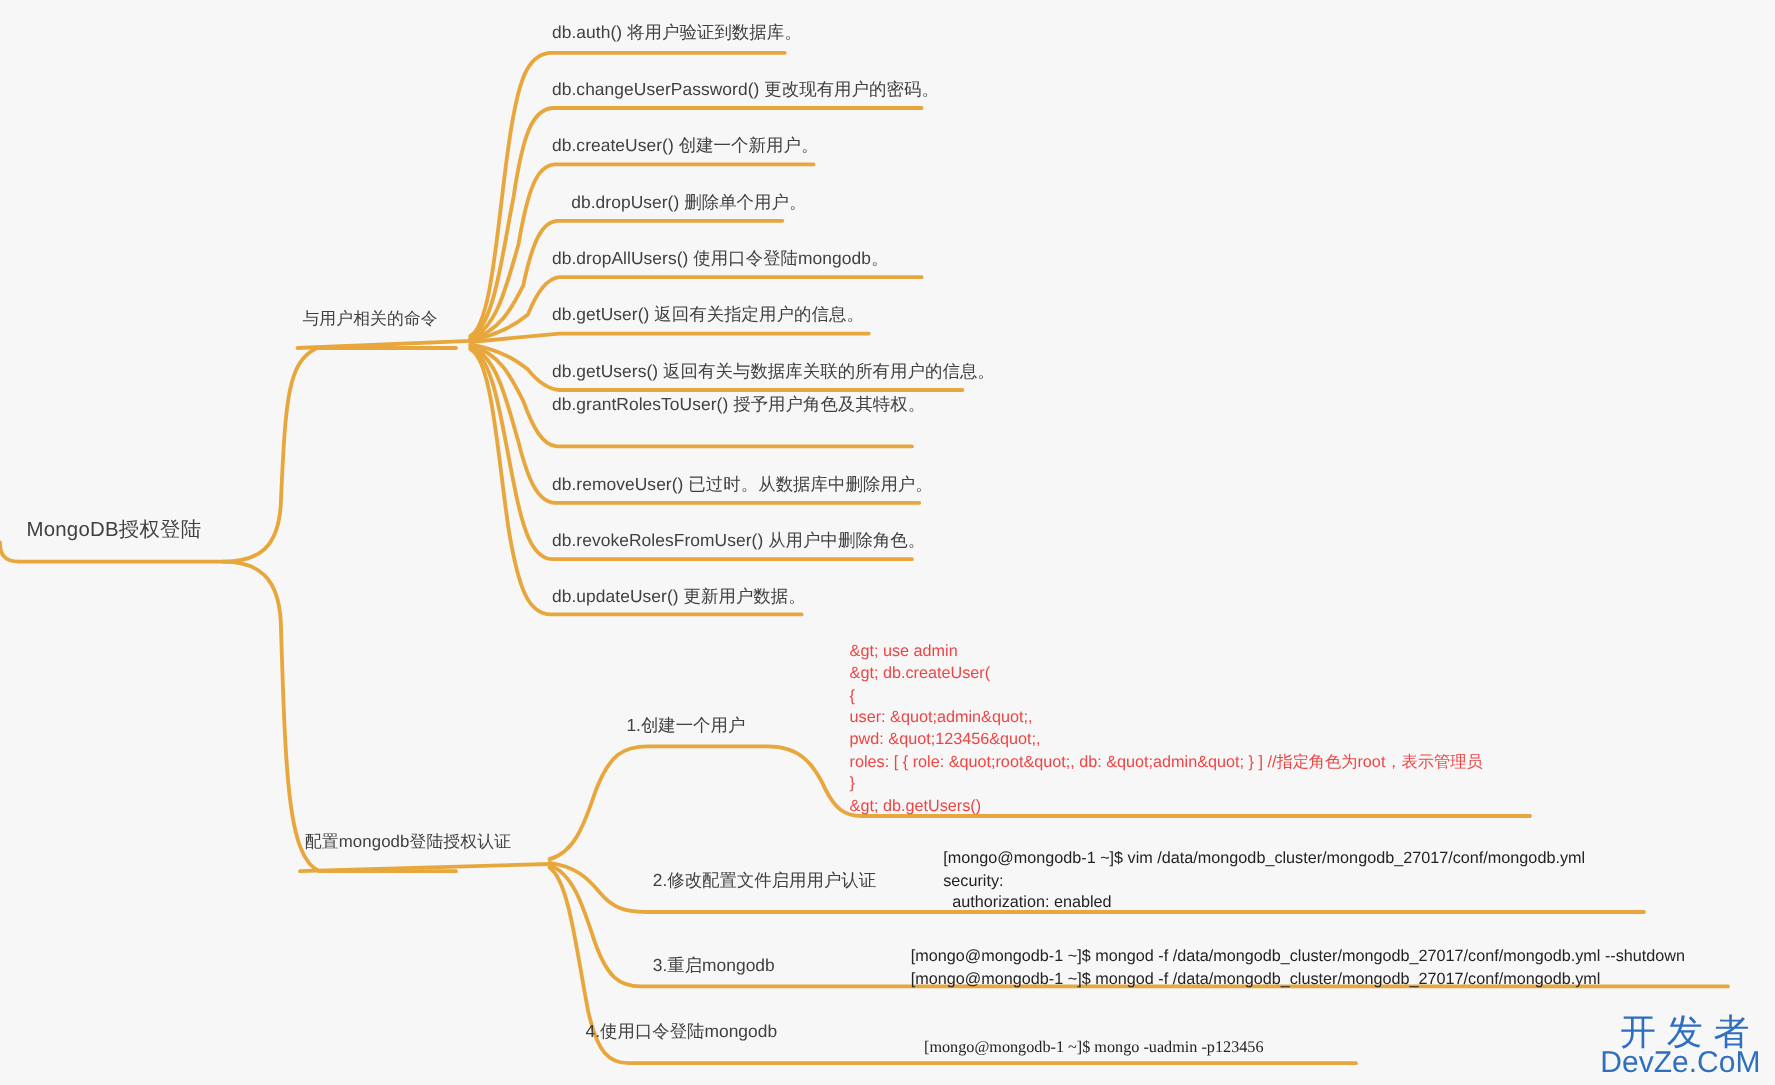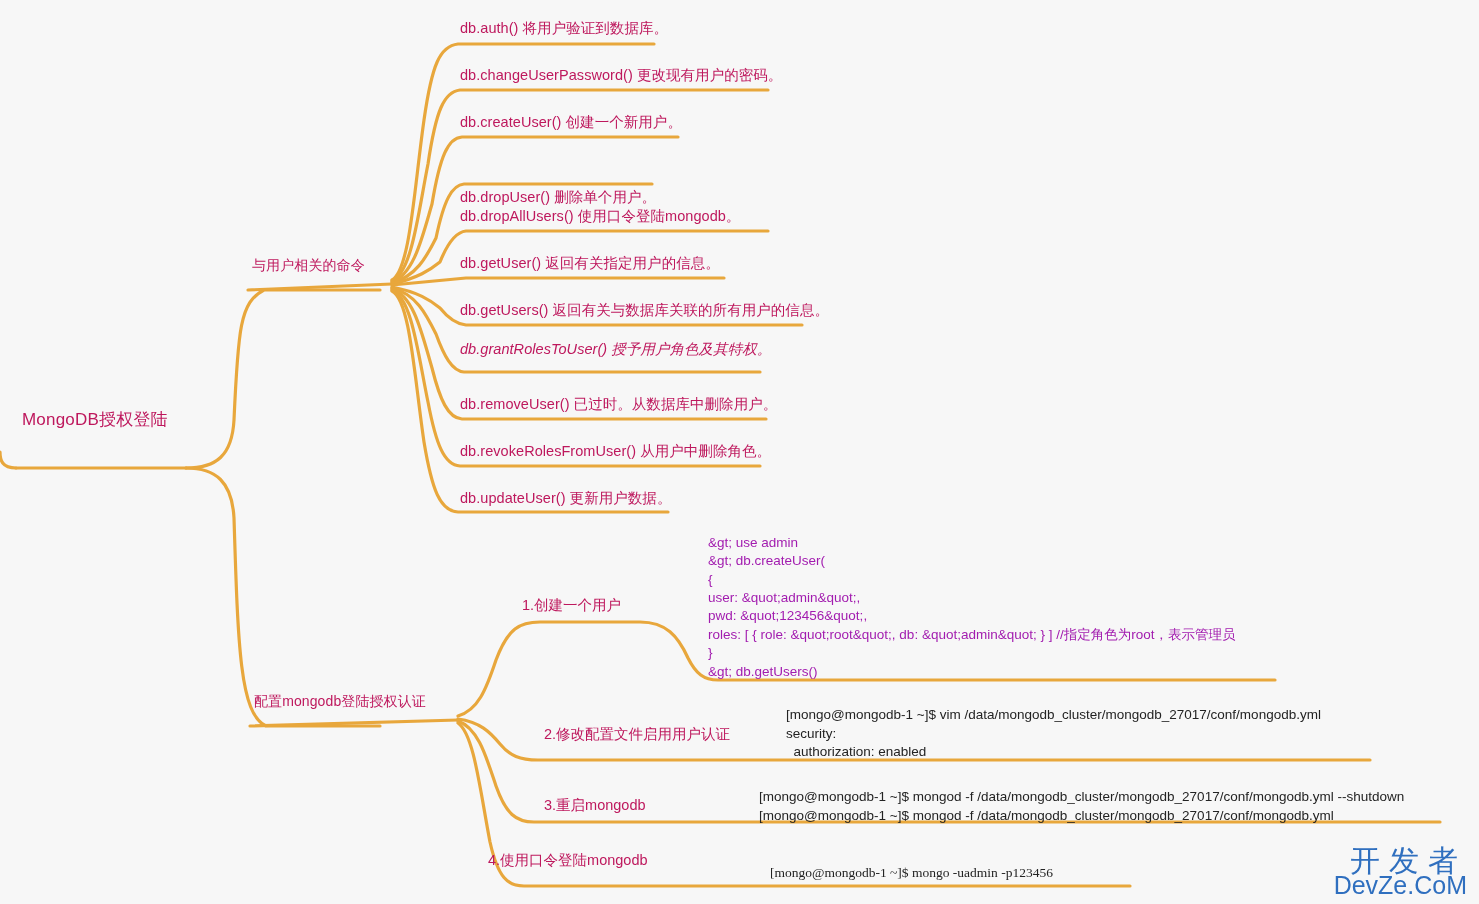--- a/index.html
+++ b/index.html
@@ -29,41 +29,41 @@
     left: 0;
     top: 0;
     width: 1479px;
     height: 904px;
     pointer-events: none;
   }
   .node-label {
     position: absolute;
     white-space: pre;
     line-height: 1.30;
-    color: #be185d;
+    color: #404040;
   }
   .root-label {
     font-size: 17px;
     letter-spacing: 0.2px;
   }
   .branch-label {
     font-size: 14px;
     letter-spacing: 0.1px;
   }
   .leaf-label {
     font-size: 14.5px;
     letter-spacing: 0.05px;
   }
   .step-label {
     font-size: 14.5px;
   }
   .code-label {
     font-size: 13.5px;
     line-height: 1.36;
-    color: #a21caf;
+    color: #ef4444;
   }
   .term-label {
     font-size: 13.5px;
     line-height: 1.38;
     color: #232323;
   }
   #watermark {
     position: absolute;
     right: 12px;
     bottom: 6px;
@@ -117,32 +117,32 @@
       <path d="M 250 726 L 458 720"></path>
 
       <path d="M 458 716 C 478 710 486 690 496 660 C 508 628 520 622 540 622 L 640 622 C 666 622 678 636 688 658 C 696 674 704 680 718 680 L 1275 680"></path>
       <path d="M 458 719 C 480 722 490 732 500 744 C 510 756 520 760 538 760 L 1370 760"></path>
       <path d="M 458 721 C 478 728 486 756 496 786 C 506 814 516 822 534 822 L 1440 822"></path>
       <path d="M 458 723 C 474 734 480 790 490 842 C 498 878 508 886 524 886 L 1130 886"></path>
 
     </g>
   </svg>
 
-  <div class="node-label root-label" style="left:22px; top:409px;text-align:center;">MongoDB授权登陆</div>
+  <div class="node-label root-label" style="left:22px; top:431px;text-align:center;">MongoDB授权登陆</div>
 
   <div class="node-label branch-label" style="left:252px; top:256px;">与用户相关的命令</div>
 
   <div class="node-label leaf-label" style="left:460px; top:19px;">db.auth() 将用户验证到数据库。</div>
   <div class="node-label leaf-label" style="left:460px; top:66px;">db.changeUserPassword() 更改现有用户的密码。</div>
   <div class="node-label leaf-label" style="left:460px; top:113px;">db.createUser() 创建一个新用户。</div>
-  <div class="node-label leaf-label" style="left:460px; top:160px;margin-top:28px;">db.dropUser() 删除单个用户。</div>
+  <div class="node-label leaf-label" style="left:476px; top:160px;">db.dropUser() 删除单个用户。</div>
   <div class="node-label leaf-label" style="left:460px; top:207px;">db.dropAllUsers() 使用口令登陆mongodb。</div>
   <div class="node-label leaf-label" style="left:460px; top:254px;">db.getUser() 返回有关指定用户的信息。</div>
   <div class="node-label leaf-label" style="left:460px; top:301px;">db.getUsers() 返回有关与数据库关联的所有用户的信息。</div>
-  <div class="node-label leaf-label" style="left:460px; top:340px;font-style:italic;">db.grantRolesToUser() 授予用户角色及其特权。</div>
+  <div class="node-label leaf-label" style="left:460px; top:329px;">db.grantRolesToUser() 授予用户角色及其特权。</div>
   <div class="node-label leaf-label" style="left:460px; top:395px;">db.removeUser() 已过时。从数据库中删除用户。</div>
   <div class="node-label leaf-label" style="left:460px; top:442px;">db.revokeRolesFromUser() 从用户中删除角色。</div>
   <div class="node-label leaf-label" style="left:460px; top:489px;">db.updateUser() 更新用户数据。</div>
 
   <div class="node-label branch-label" style="left:254px; top:692px;">配置mongodb登陆授权认证</div>
 
   <div class="node-label step-label" style="left:522px; top:596px;">1.创建一个用户</div>
   <div class="node-label step-label" style="left:544px; top:725px;">2.修改配置文件启用用户认证</div>
   <div class="node-label step-label" style="left:544px; top:796px;">3.重启mongodb</div>
   <div class="node-label step-label" style="left:488px; top:851px;">4.使用口令登陆mongodb</div>

